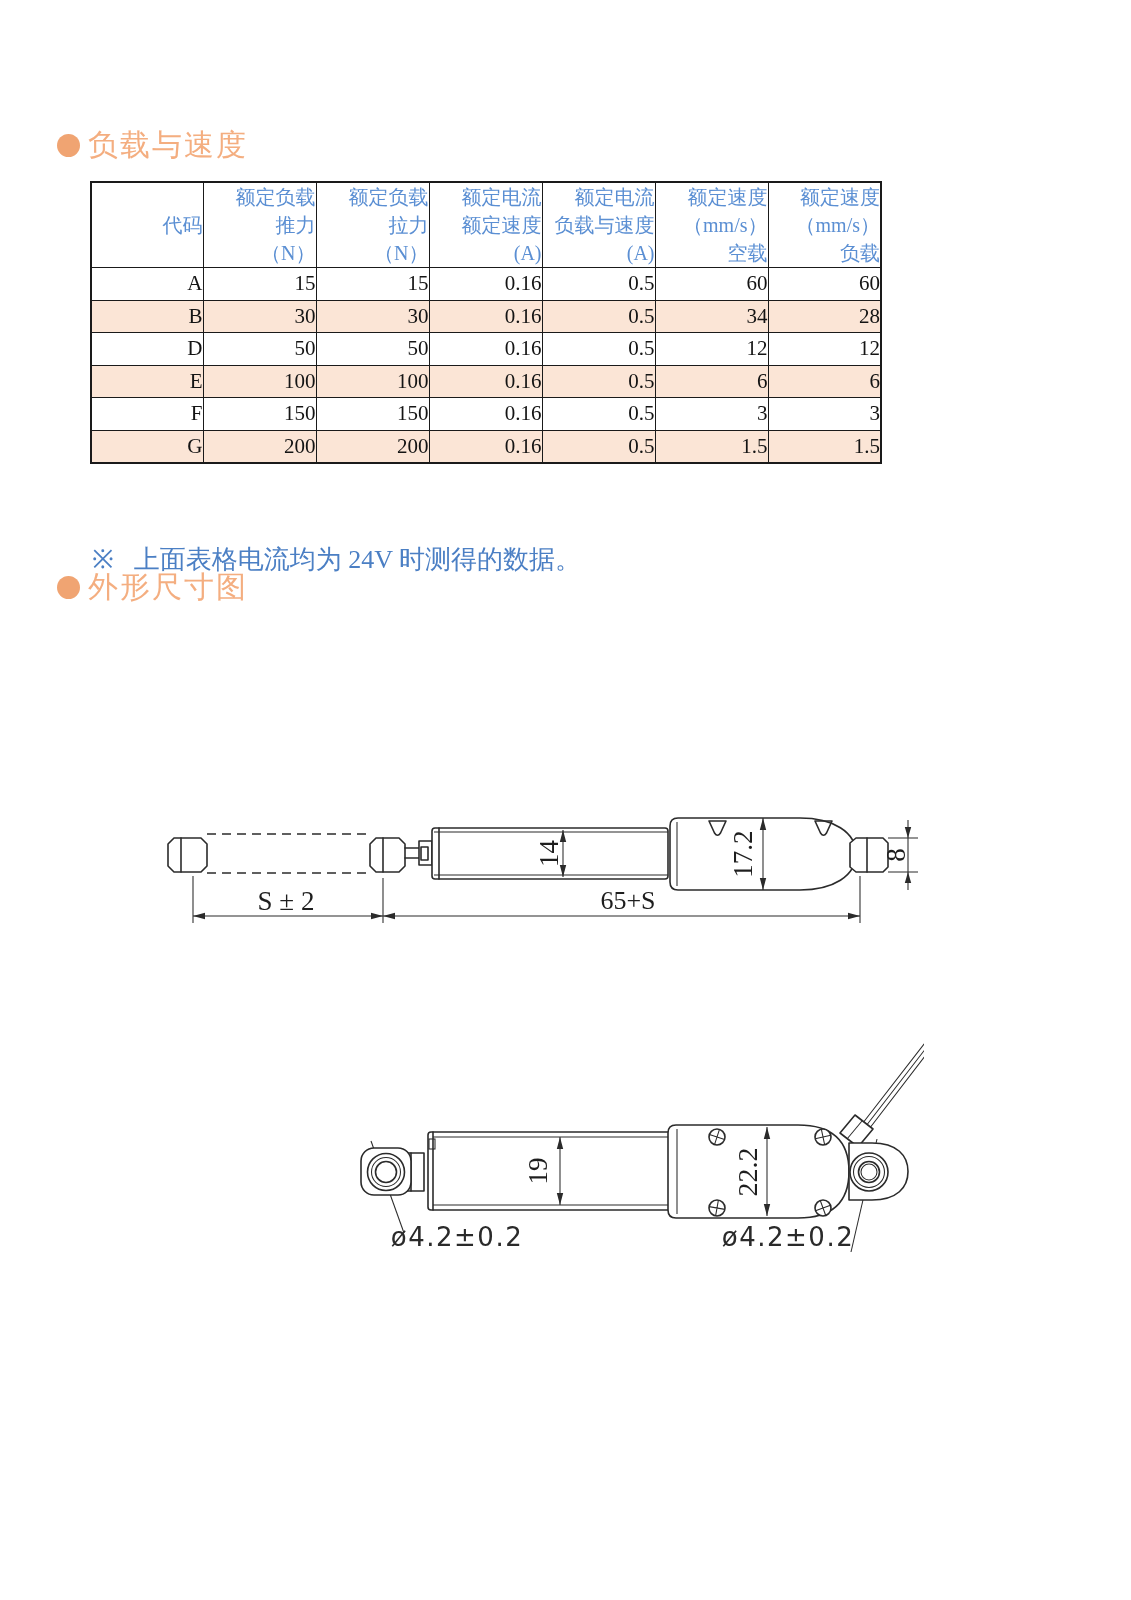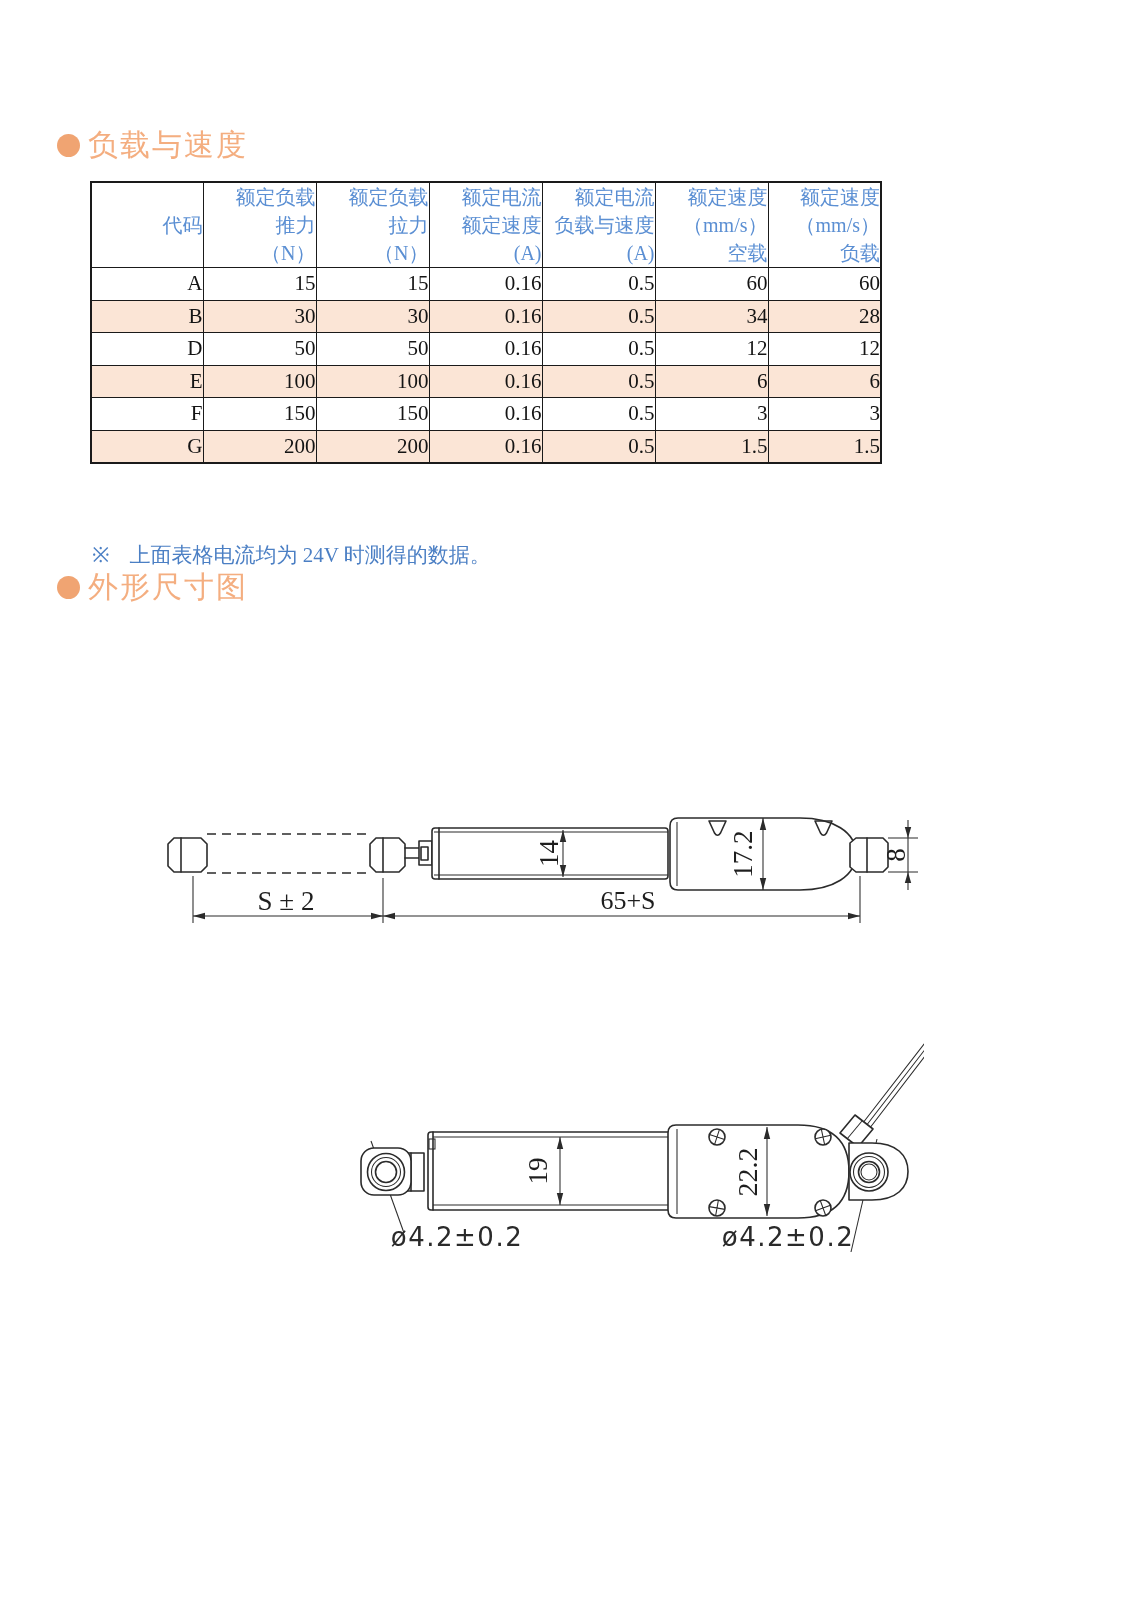--- a/index.html
+++ b/index.html
@@ -11,21 +11,21 @@
   .heading-text{font-size:30px;color:#F4AE80;letter-spacing:2px;white-space:nowrap;}
 
   .spec-table{position:absolute;left:90px;top:181px;border-collapse:collapse;table-layout:fixed;width:791px;}
   .spec-table th,.spec-table td{border:1px solid #1a1a1a;text-align:right;vertical-align:middle;padding:0;margin-left:14px;}
   .spec-table{border:2px solid #1a1a1a;}
   .spec-table th{height:84px;font-weight:normal;color:#5B8FD3;font-size:20px;line-height:28px;}
   .spec-table td{height:31.5px;font-size:21px;color:#141414;}
   .hl{background:#FBE5D6;}
   .hdr-line{display:block;}
 
-  .note{position:absolute;left:92px;top:540px;color:#4B7FC4;font-size:21px;white-space:nowrap;}
+  .note{position:absolute;left:92px;top:540px;color:#4B7FC4;font-size:26px;white-space:nowrap;}
   .note .marker{margin-right:20px;}
 
   svg{position:absolute;overflow:visible;}
   .outline{stroke:#2b2b2b;stroke-width:1.6;fill:none;stroke-linejoin:round;stroke-linecap:round;}
   .thin{stroke:#2b2b2b;stroke-width:1.05;fill:none;}
   .dashed{stroke:#2b2b2b;stroke-width:1.3;fill:none;stroke-dasharray:9 6;}
   .arrow{fill:#2b2b2b;stroke:none;}
   .whitefill{fill:#ffffff;}
   .dimtext{font-family:"Liberation Serif","DejaVu Serif",serif;font-size:27px;fill:#1e1e1e;}
   .dimtext-sm{font-family:"Liberation Serif","DejaVu Serif",serif;font-size:26px;fill:#1e1e1e;}

